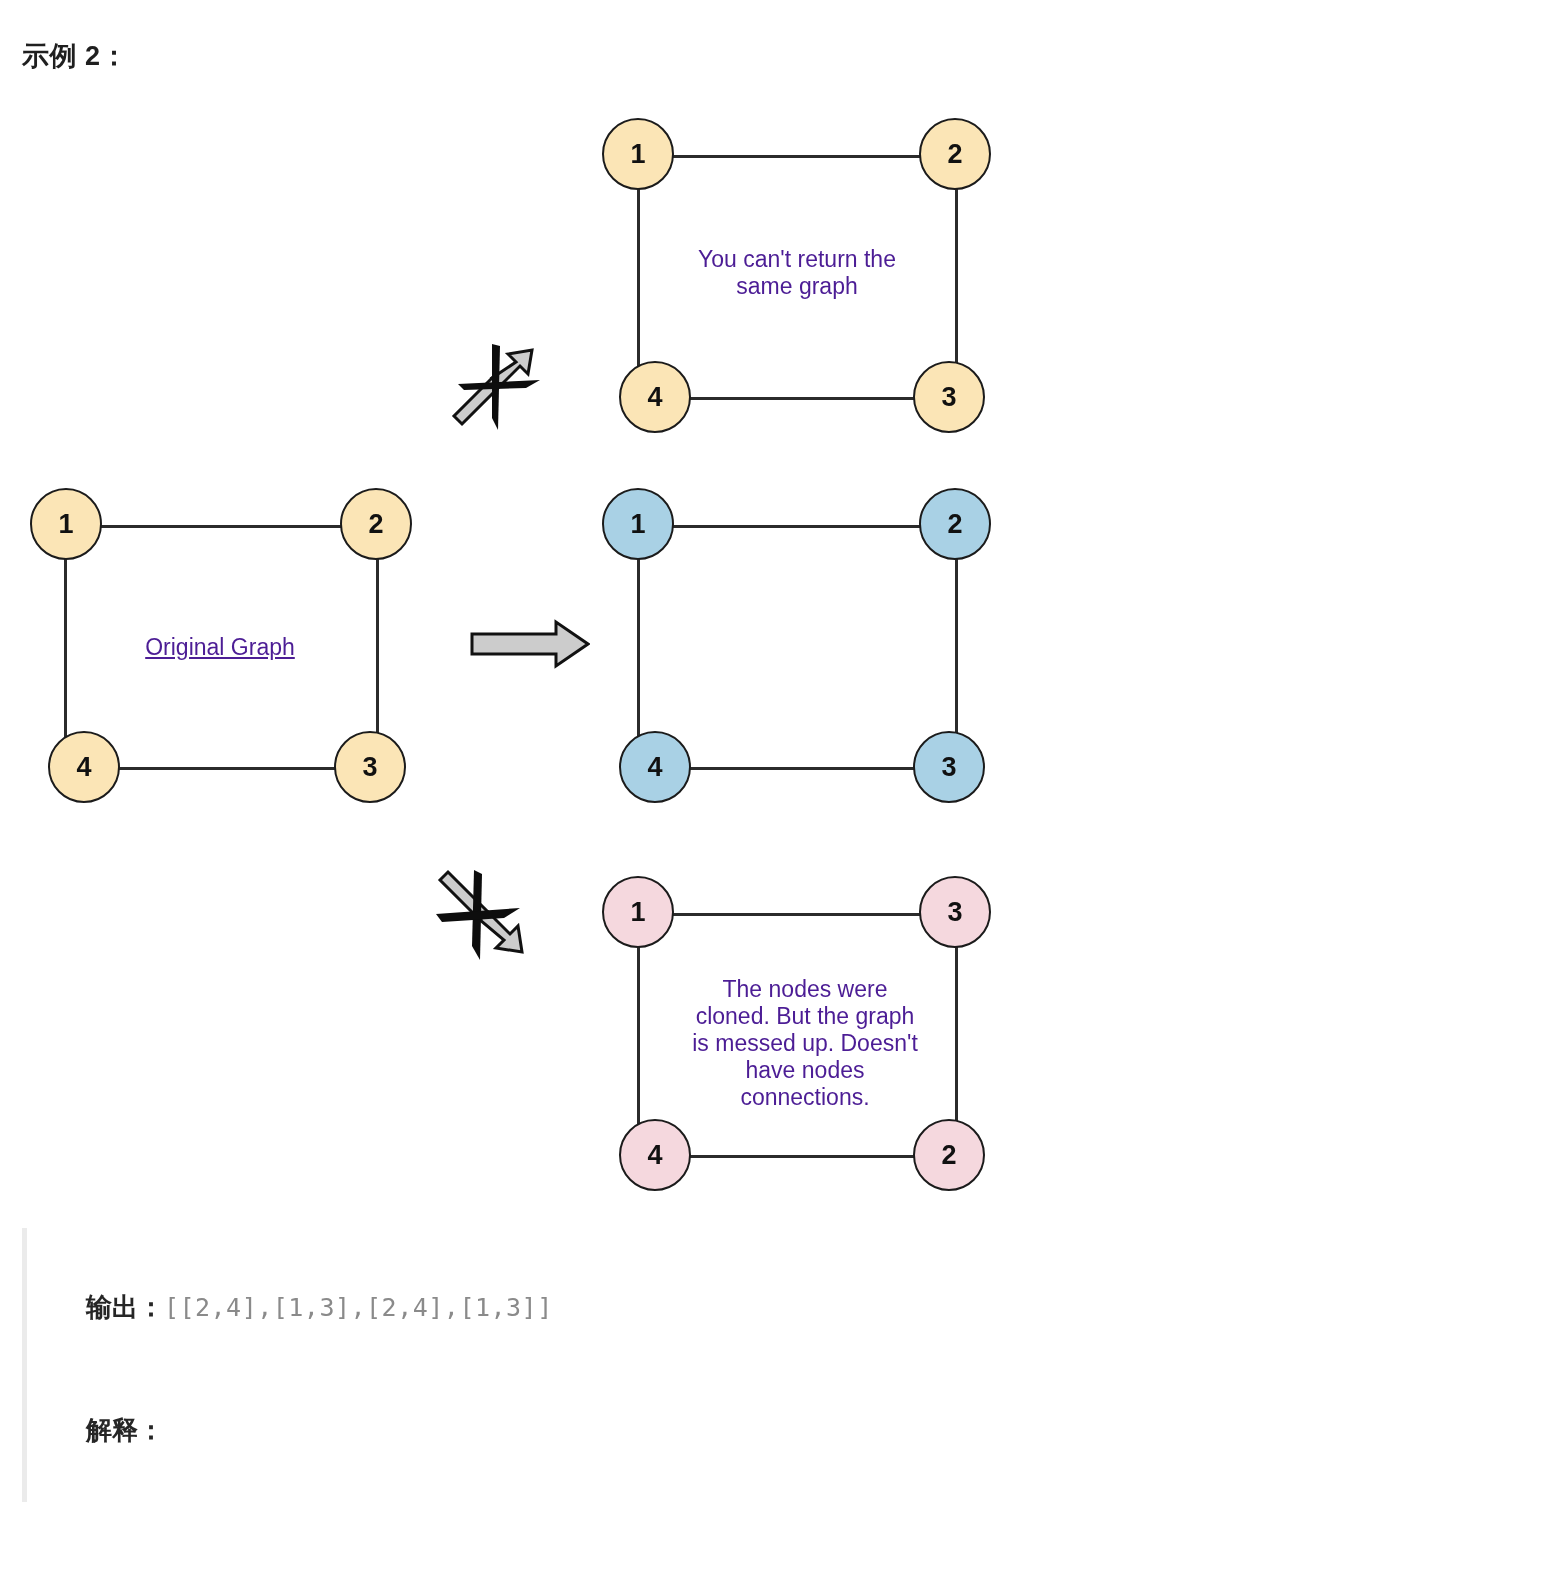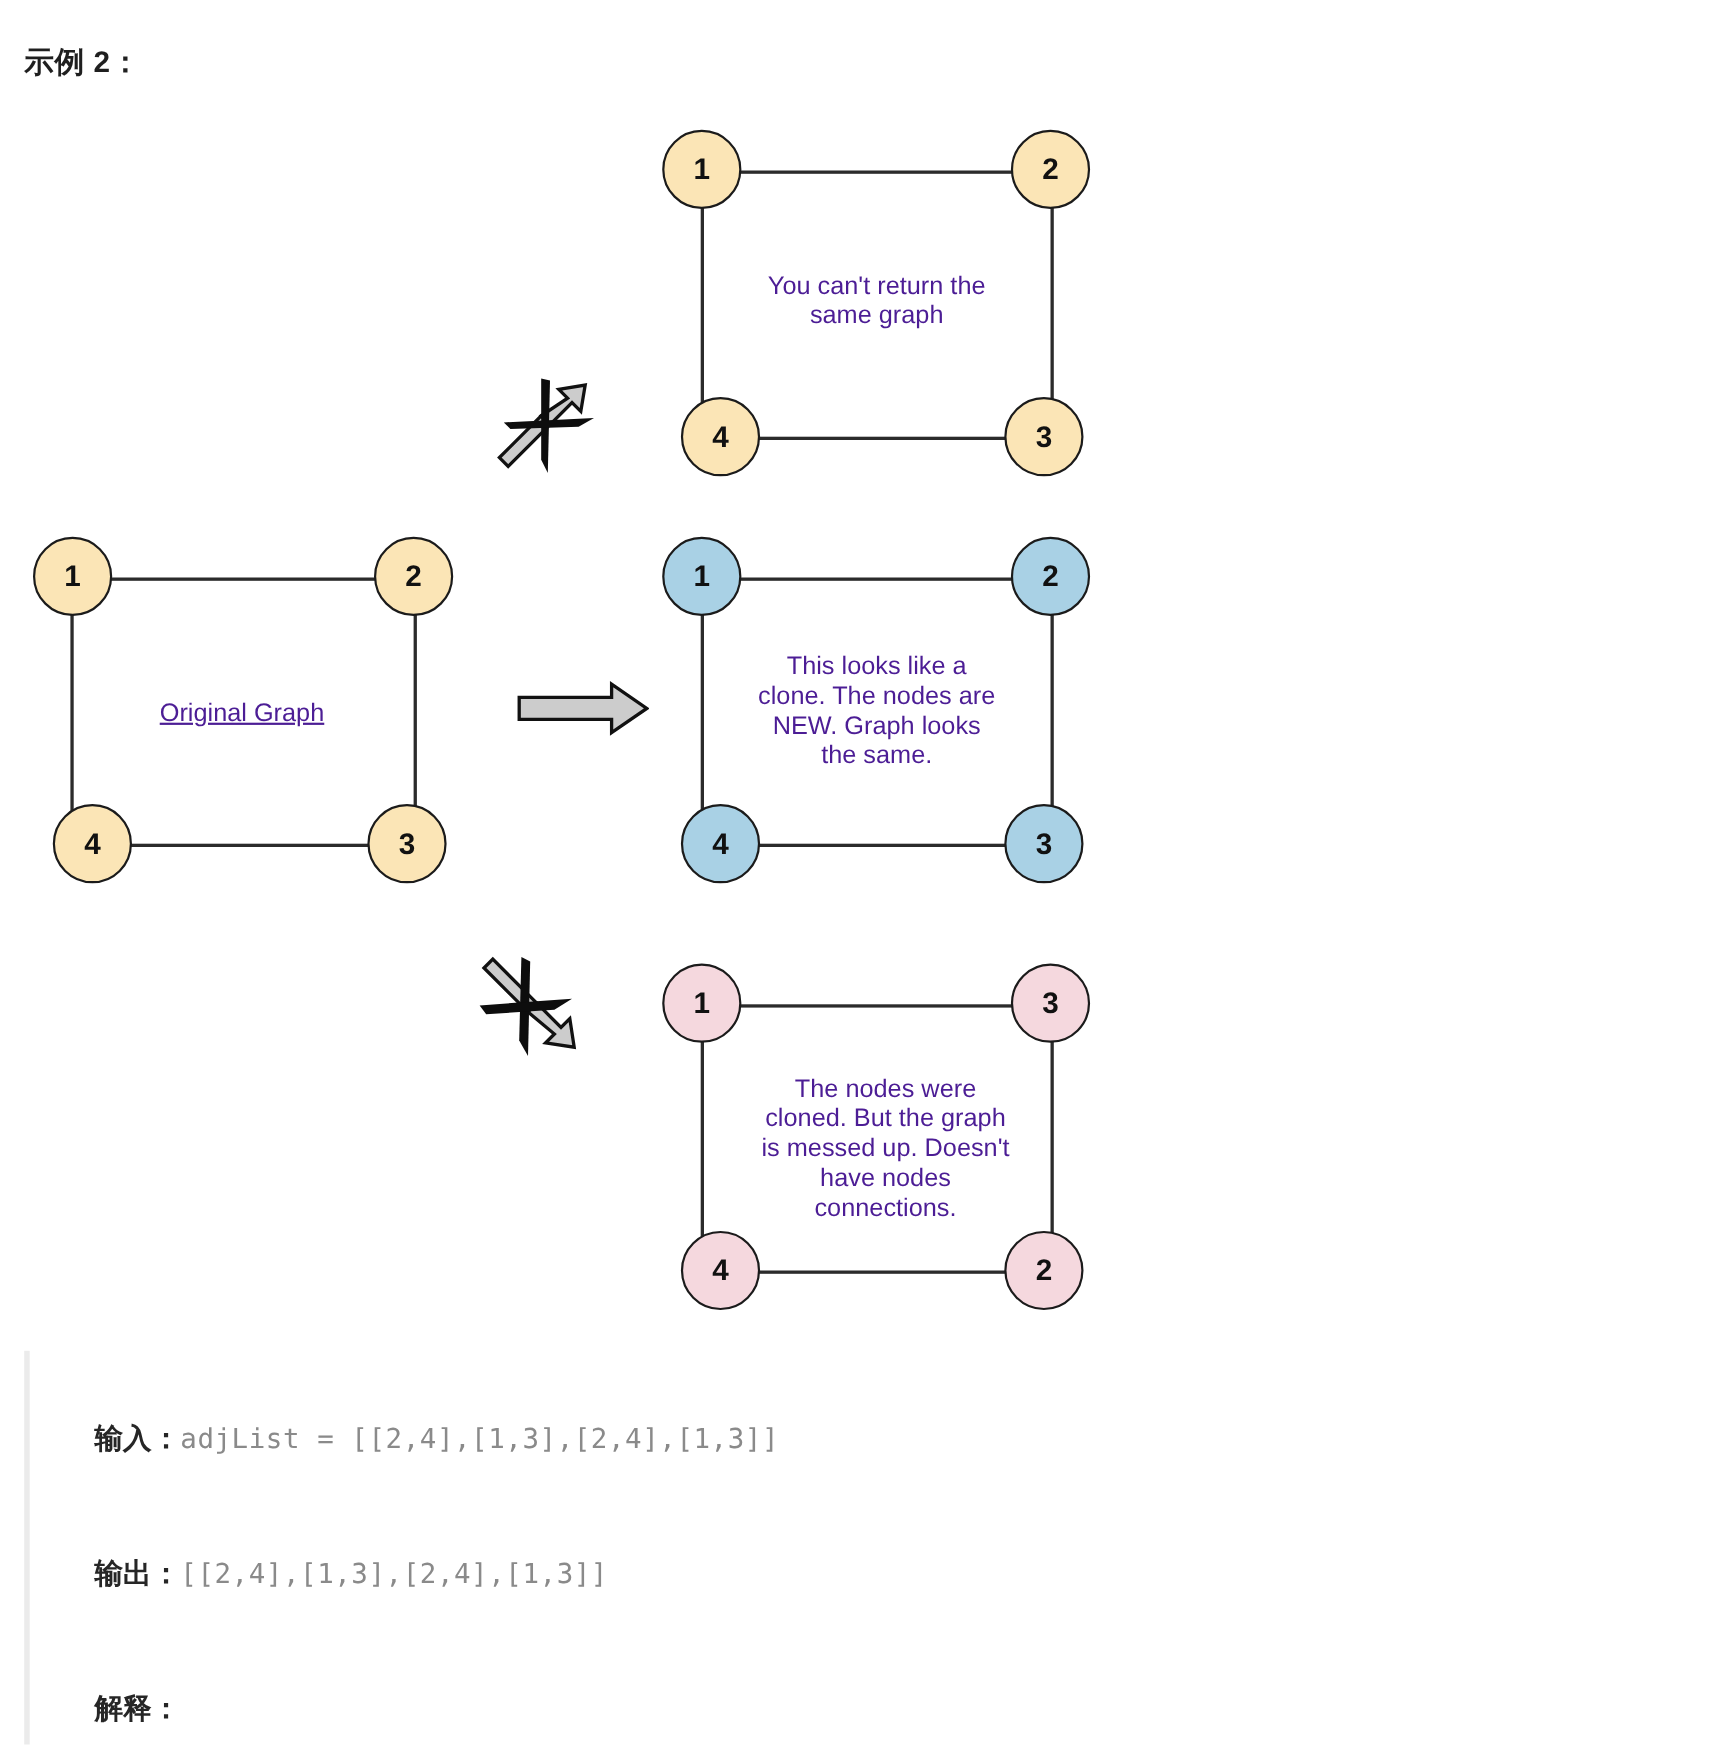--- a/index.html
+++ b/index.html
@@ -180,26 +180,20 @@
     <div class="node blue" style="left: 317px; top: 0px; background: rgb(169, 209, 229);">
       <span>2</span>
     </div>
     <div class="node blue" style="left: 17px; top: 243px; background: rgb(169, 209, 229);">
       <span>4</span>
     </div>
     <div class="node blue" style="left: 311px; top: 243px; background: rgb(169, 209, 229);">
       <span>3</span>
     </div>
 
-    <div class="graph-caption" style="left:40px; top:104px; width:310px;">
-      <div>This looks like a</div>
-      <div>clone. The nodes are</div>
-      <div>NEW. Graph looks</div>
-      <div>the same.</div>
-    </div>
   </div>
 
   <div class="graph" style="left:602px; top:876px; width:390px; height:320px;">
     <div class="edge h" style="left:36px; top:37px; width:318px;"></div>
     <div class="edge v" style="left:35px; top:37px; height:243px;"></div>
     <div class="edge v" style="left:353px; top:37px; height:243px;"></div>
     <div class="edge h" style="left:53px; top:279px; width:283px;"></div>
 
     <div class="node pink" style="left: 0px; top: 0px; background: rgb(245, 216, 222);">
       <span>1</span>
@@ -252,23 +246,20 @@
         <polygon points="44,4 52,8 50,94 42,80"></polygon>
         <polygon points="6,48 90,42 74,52 12,56"></polygon>
       </g>
     </svg>
   </div>
 
 </div>
 
 <div id="example-block">
 
-  <div class="ex-line">
-    <span class="ex-label">输入：</span><span class="ex-code">adjList = [[2,4],[1,3],[2,4],[1,3]]</span>
-  </div>
 
   <div class="ex-line">
     <span class="ex-label">输出：</span><span class="ex-code">[[2,4],[1,3],[2,4],[1,3]]</span>
   </div>
 
   <div class="ex-line">
     <span class="ex-label">解释：</span>
   </div>
 
 </div>

